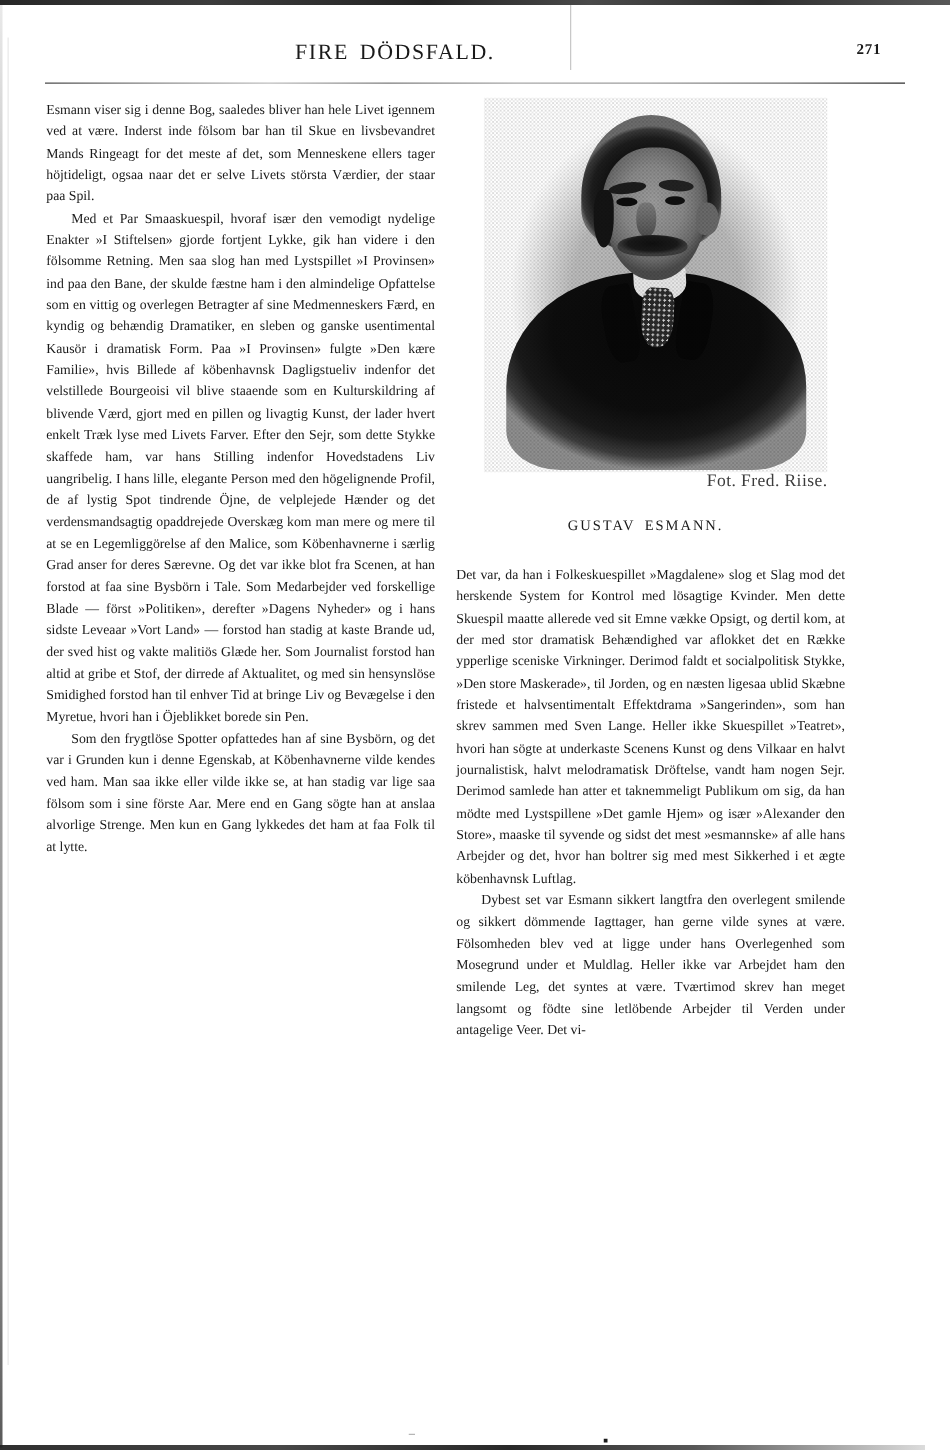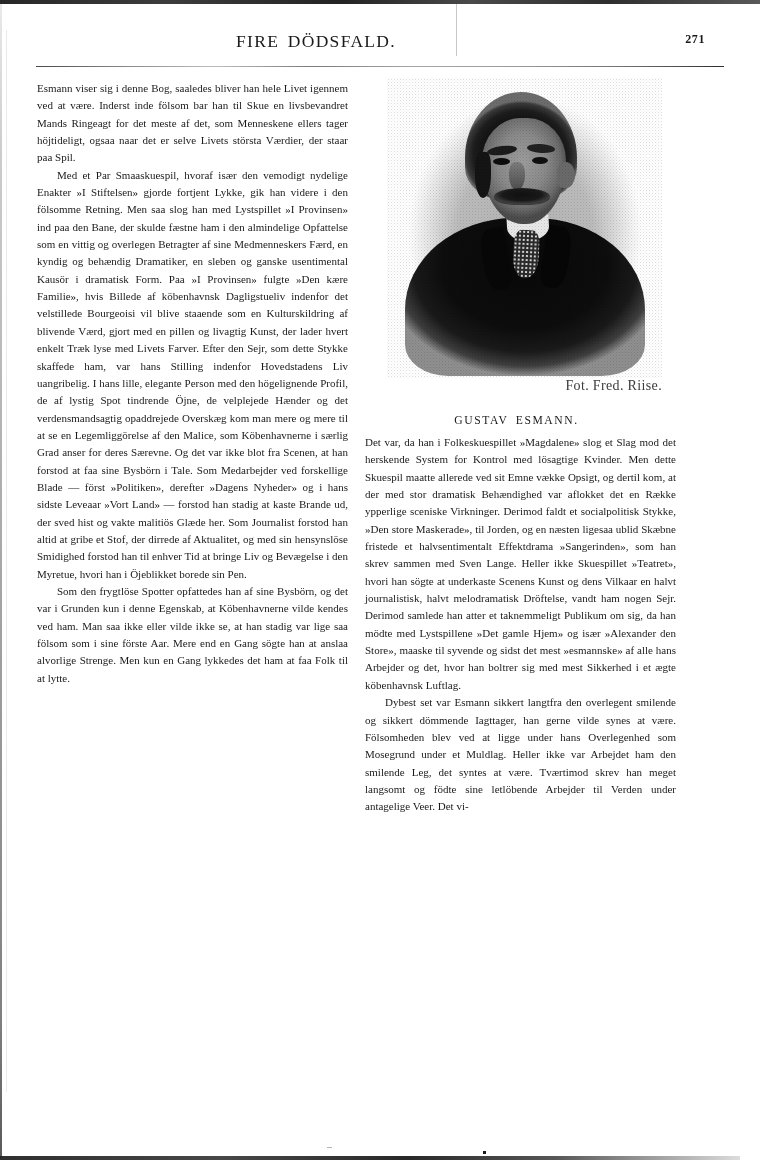--- a/index.html
+++ b/index.html
@@ -101,21 +101,21 @@
     -webkit-hyphens: none;
     hyphens: none;
   }
   #column-left {
     left: 37px;
     top: 80px;
     width: 311px;
   }
   #column-right-lower {
     left: 365px;
-    top: 434px;
+    top: 452px;
     width: 311px;
   }
   .column p {
     margin: 0;
   }
   .column p.indent {
     text-indent: 20px;
   }
   .column p:last-child {
     text-align: justify;

